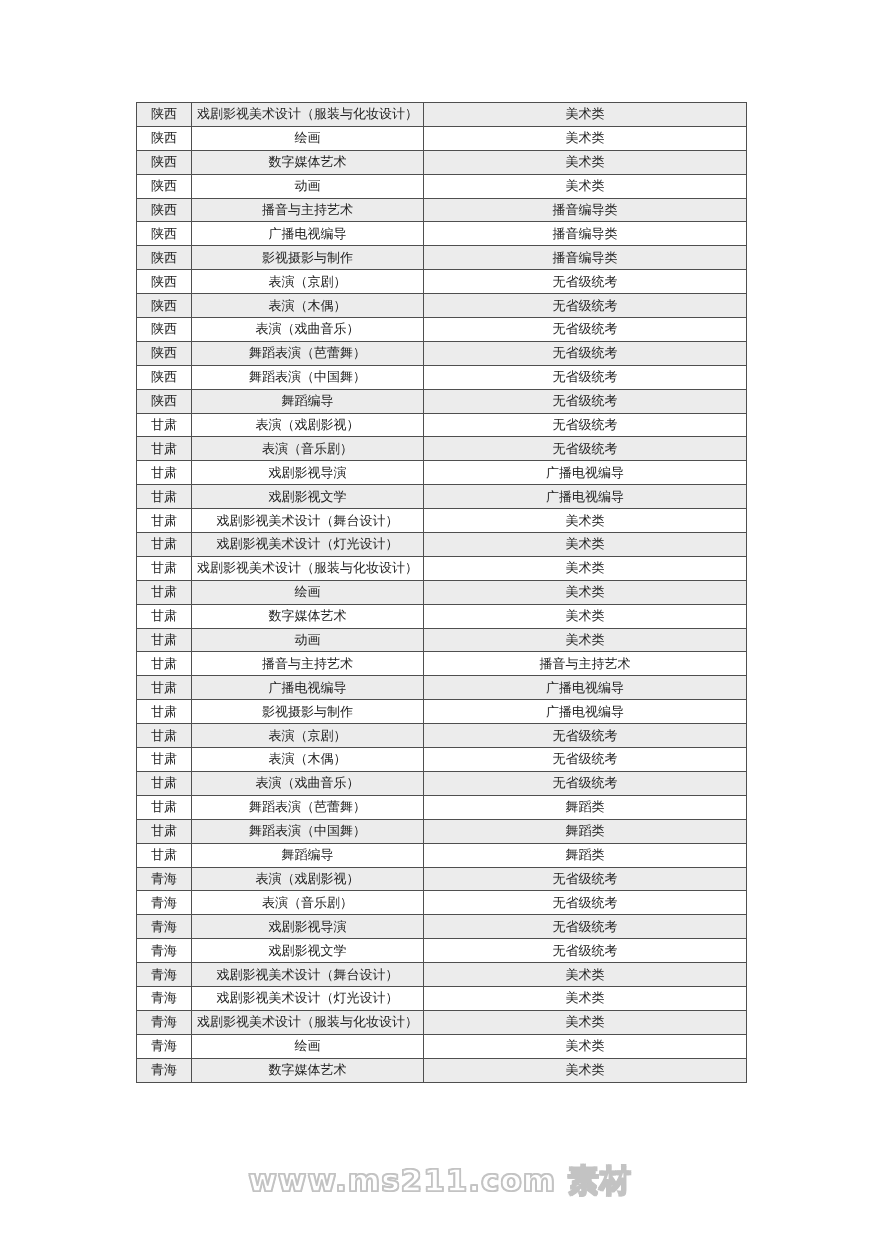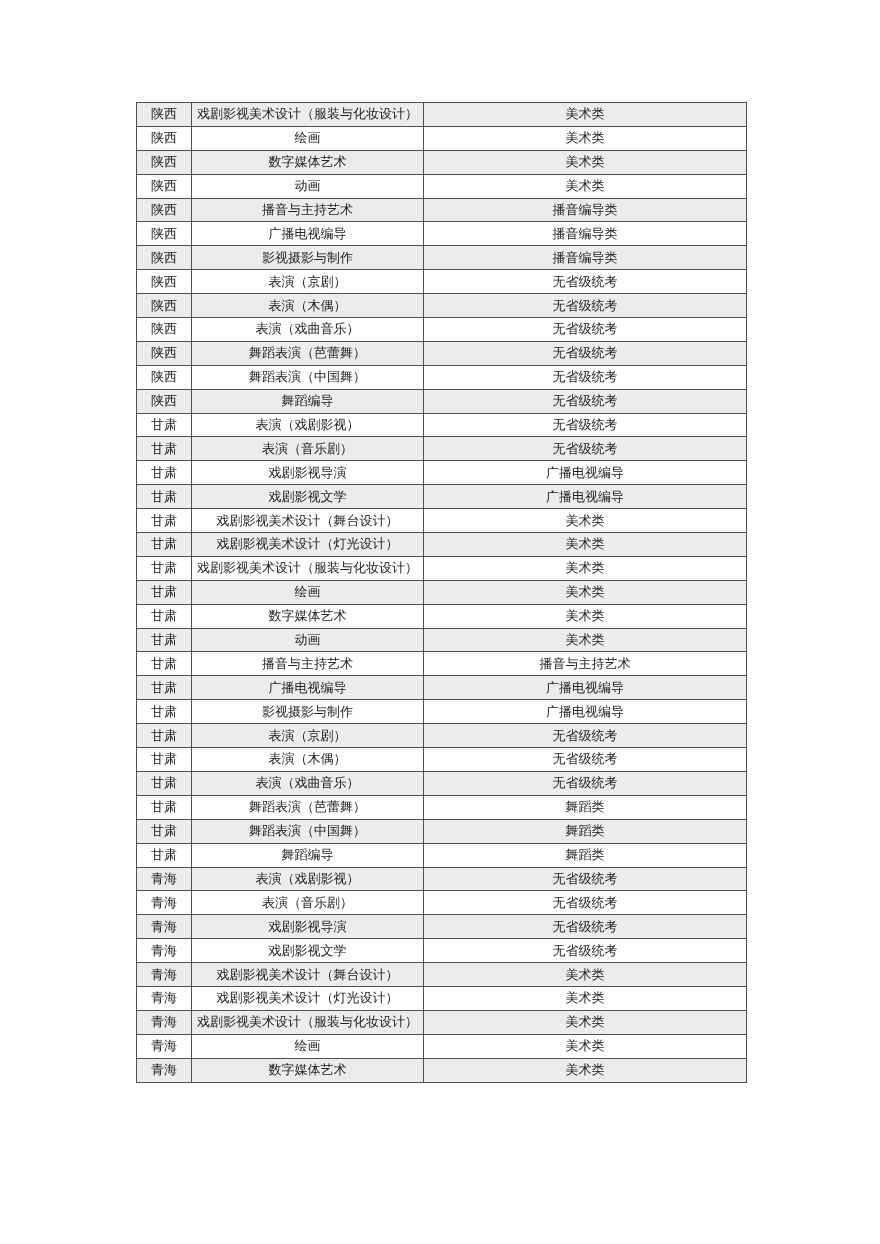--- a/index.html
+++ b/index.html
@@ -292,14 +292,15 @@
         </tr>
         <tr class="shaded">
           <td>青海</td>
           <td>数字媒体艺术</td>
           <td>美术类</td>
         </tr>
       </tbody>
   </table>
 
 
+  <div class="watermark">www.ms211.com 素材</div>
 
 </div>
 
 </body></html>

